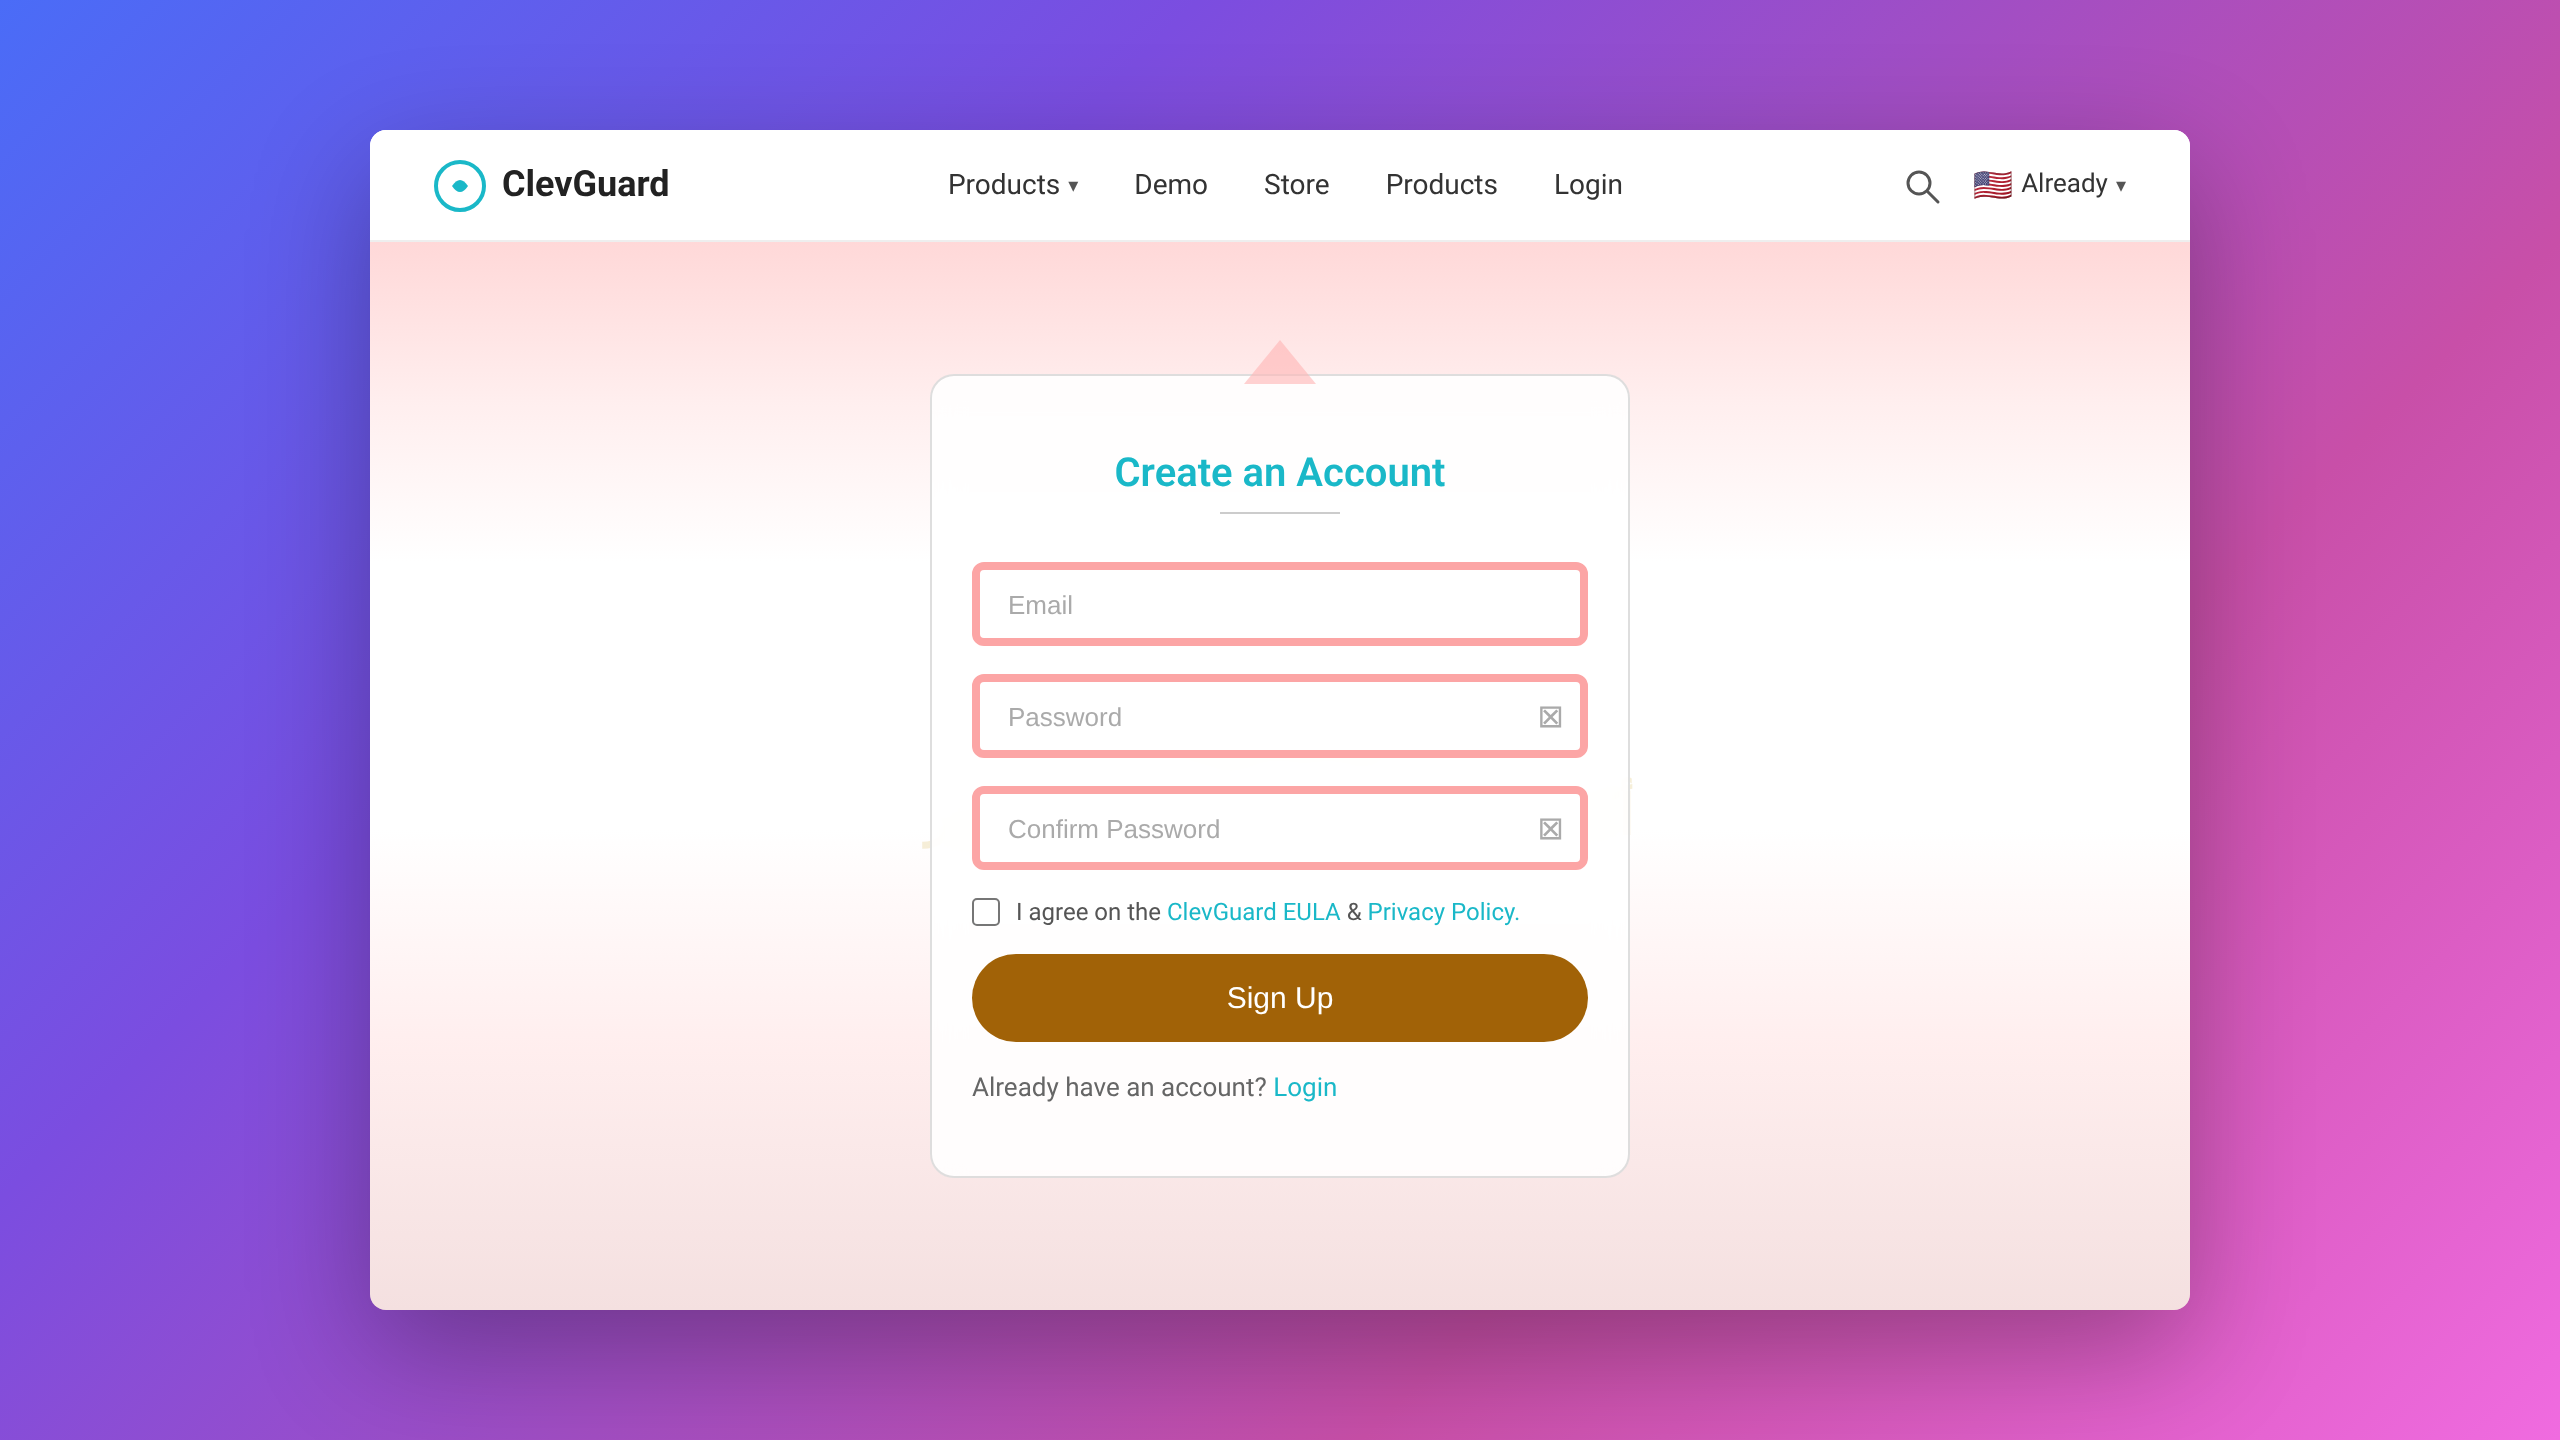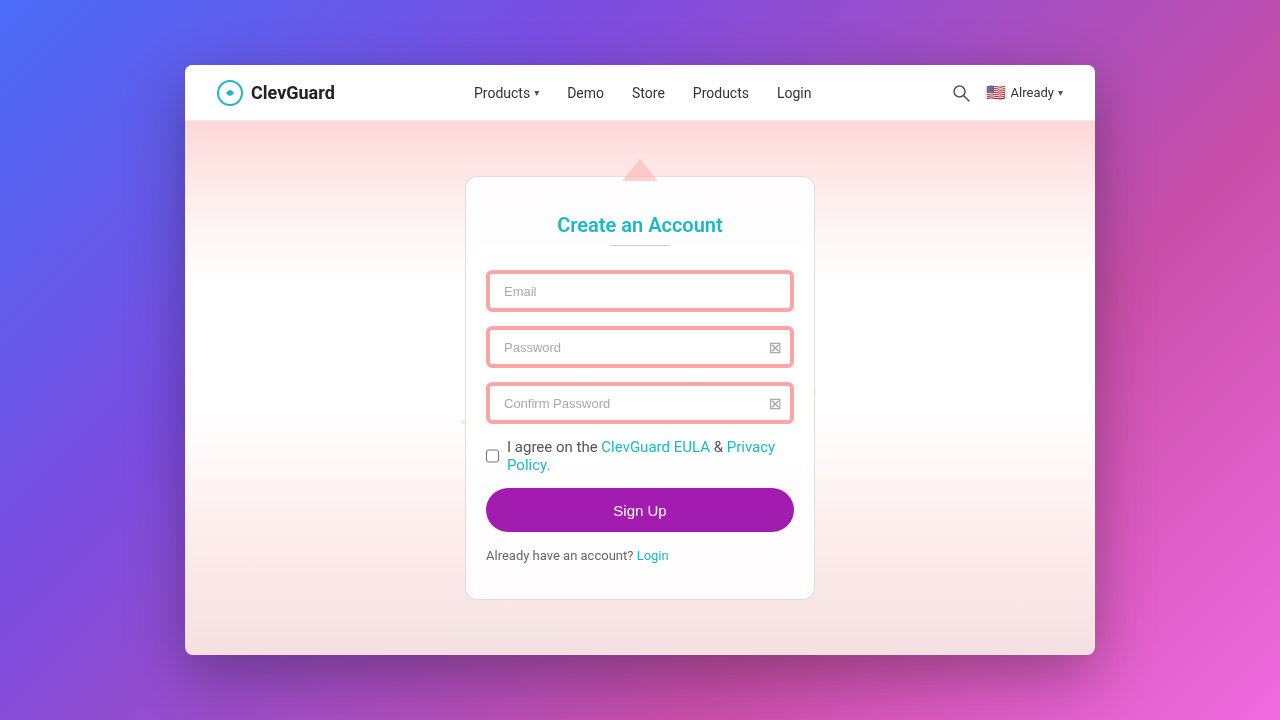--- a/index.html
+++ b/index.html
@@ -207,33 +207,33 @@
       margin: 14px 0;
     }
 
     .checkbox-row input[type="checkbox"] {
       width: 14px;
       height: 14px;
       cursor: pointer;
     }
 
     .checkbox-label {
-      font-size: 15px;
+      font-size: 12px;
       color: #555;
     }
 
     .checkbox-label a {
       color: #1ab8c8;
       text-decoration: none;
     }
 
     .sign-up-btn {
       width: 100%;
       height: 44px;
-      background: #a21caf;
+      background: #a16207;
       color: white;
       border: none;
       border-radius: 22px;
       font-size: 15px;
       font-weight: 500;
       cursor: pointer;
       margin-bottom: 16px;
     }
 
     .login-link-row {

